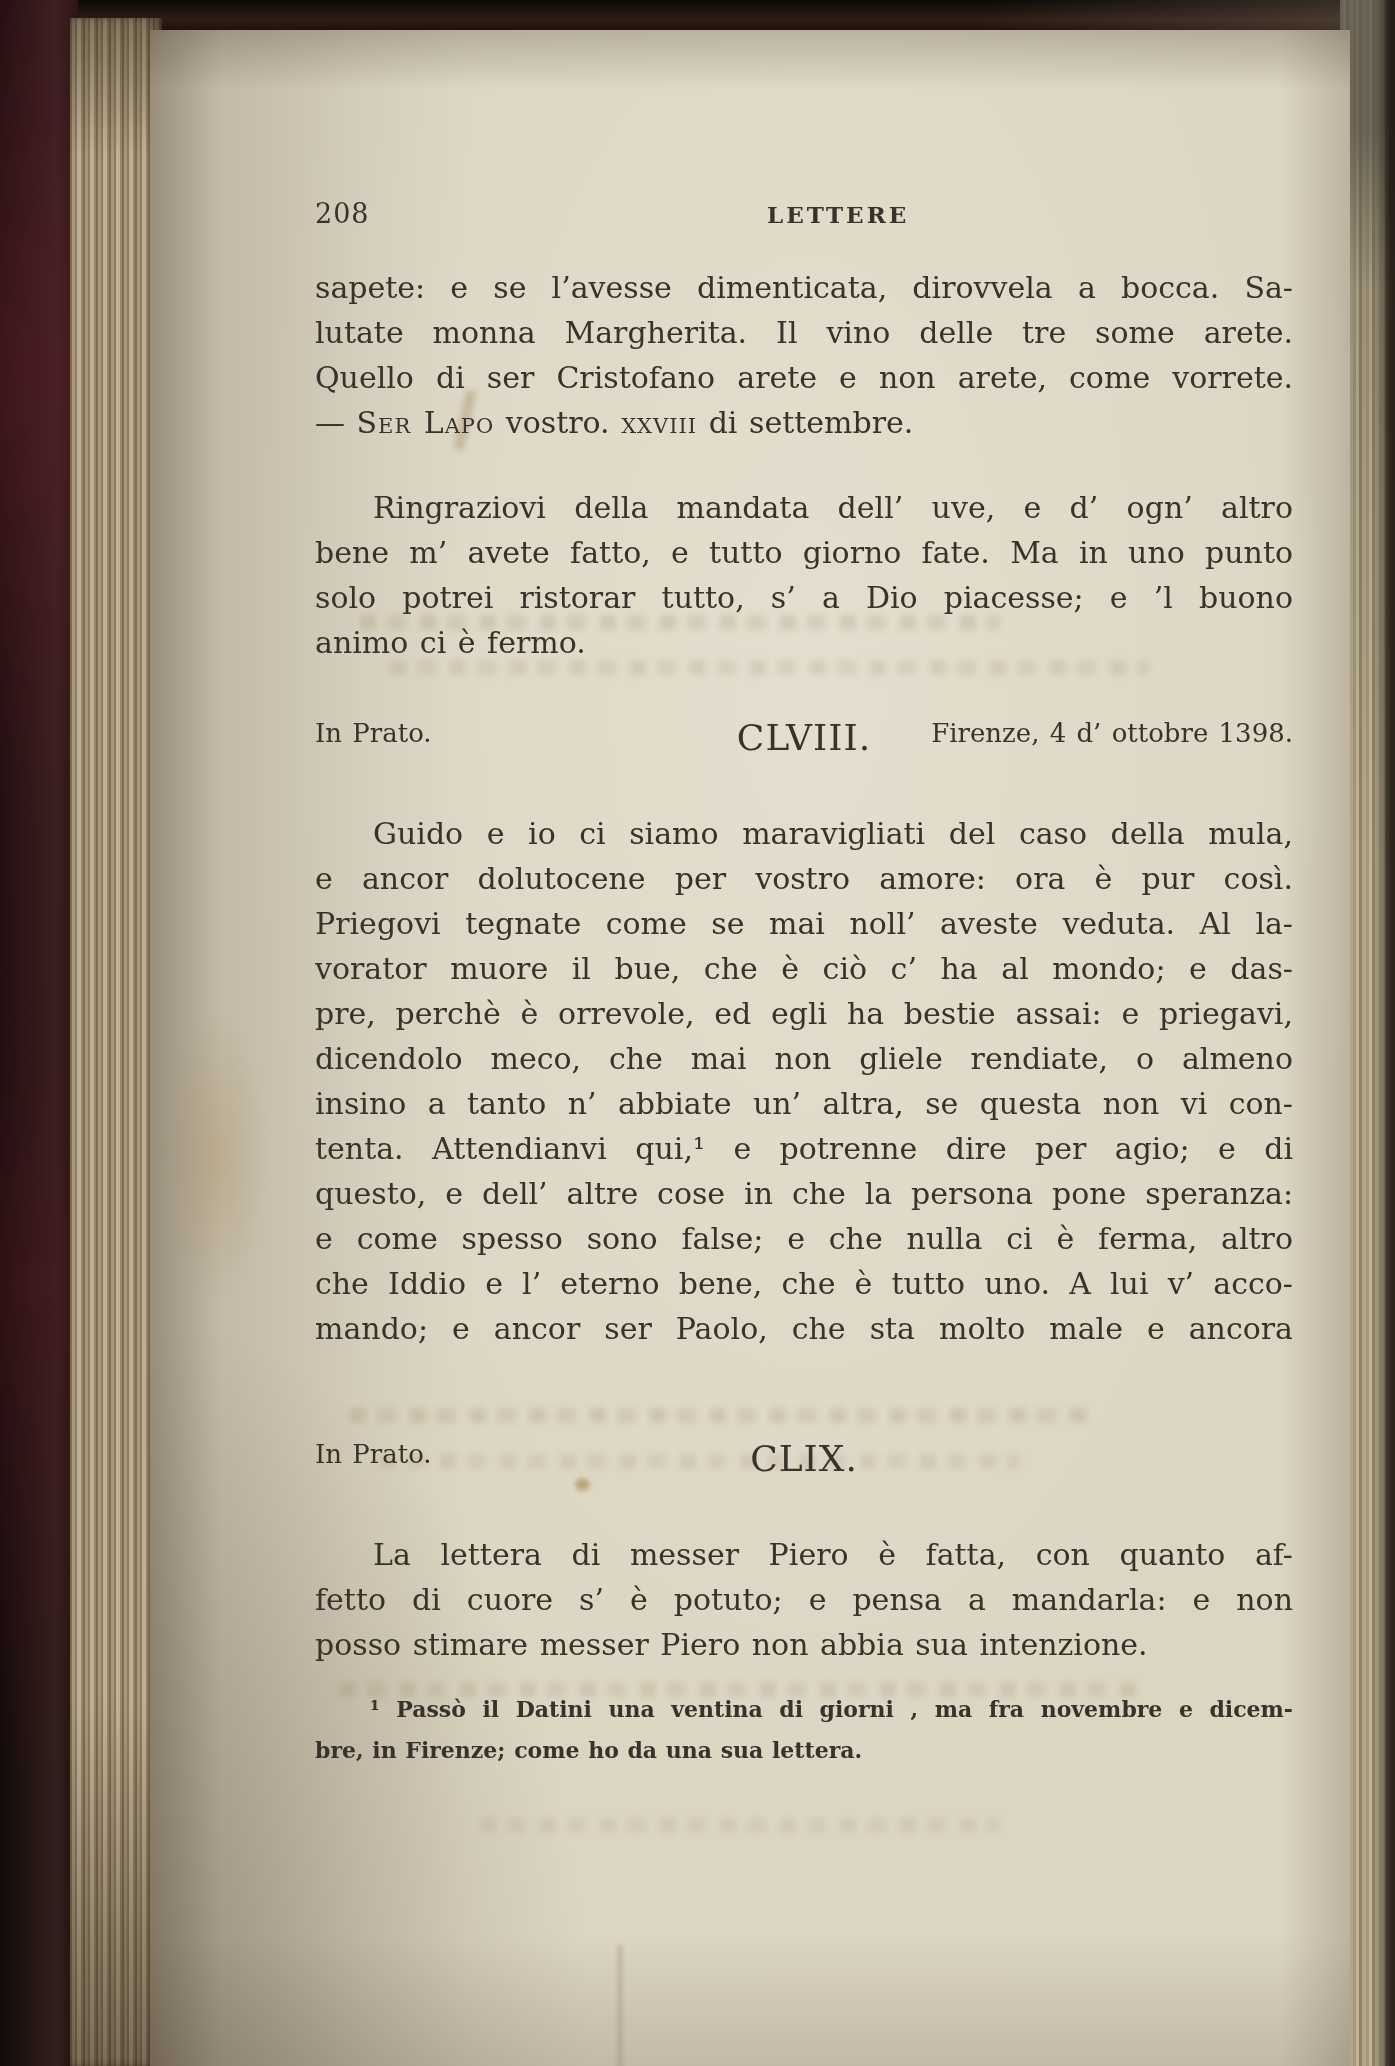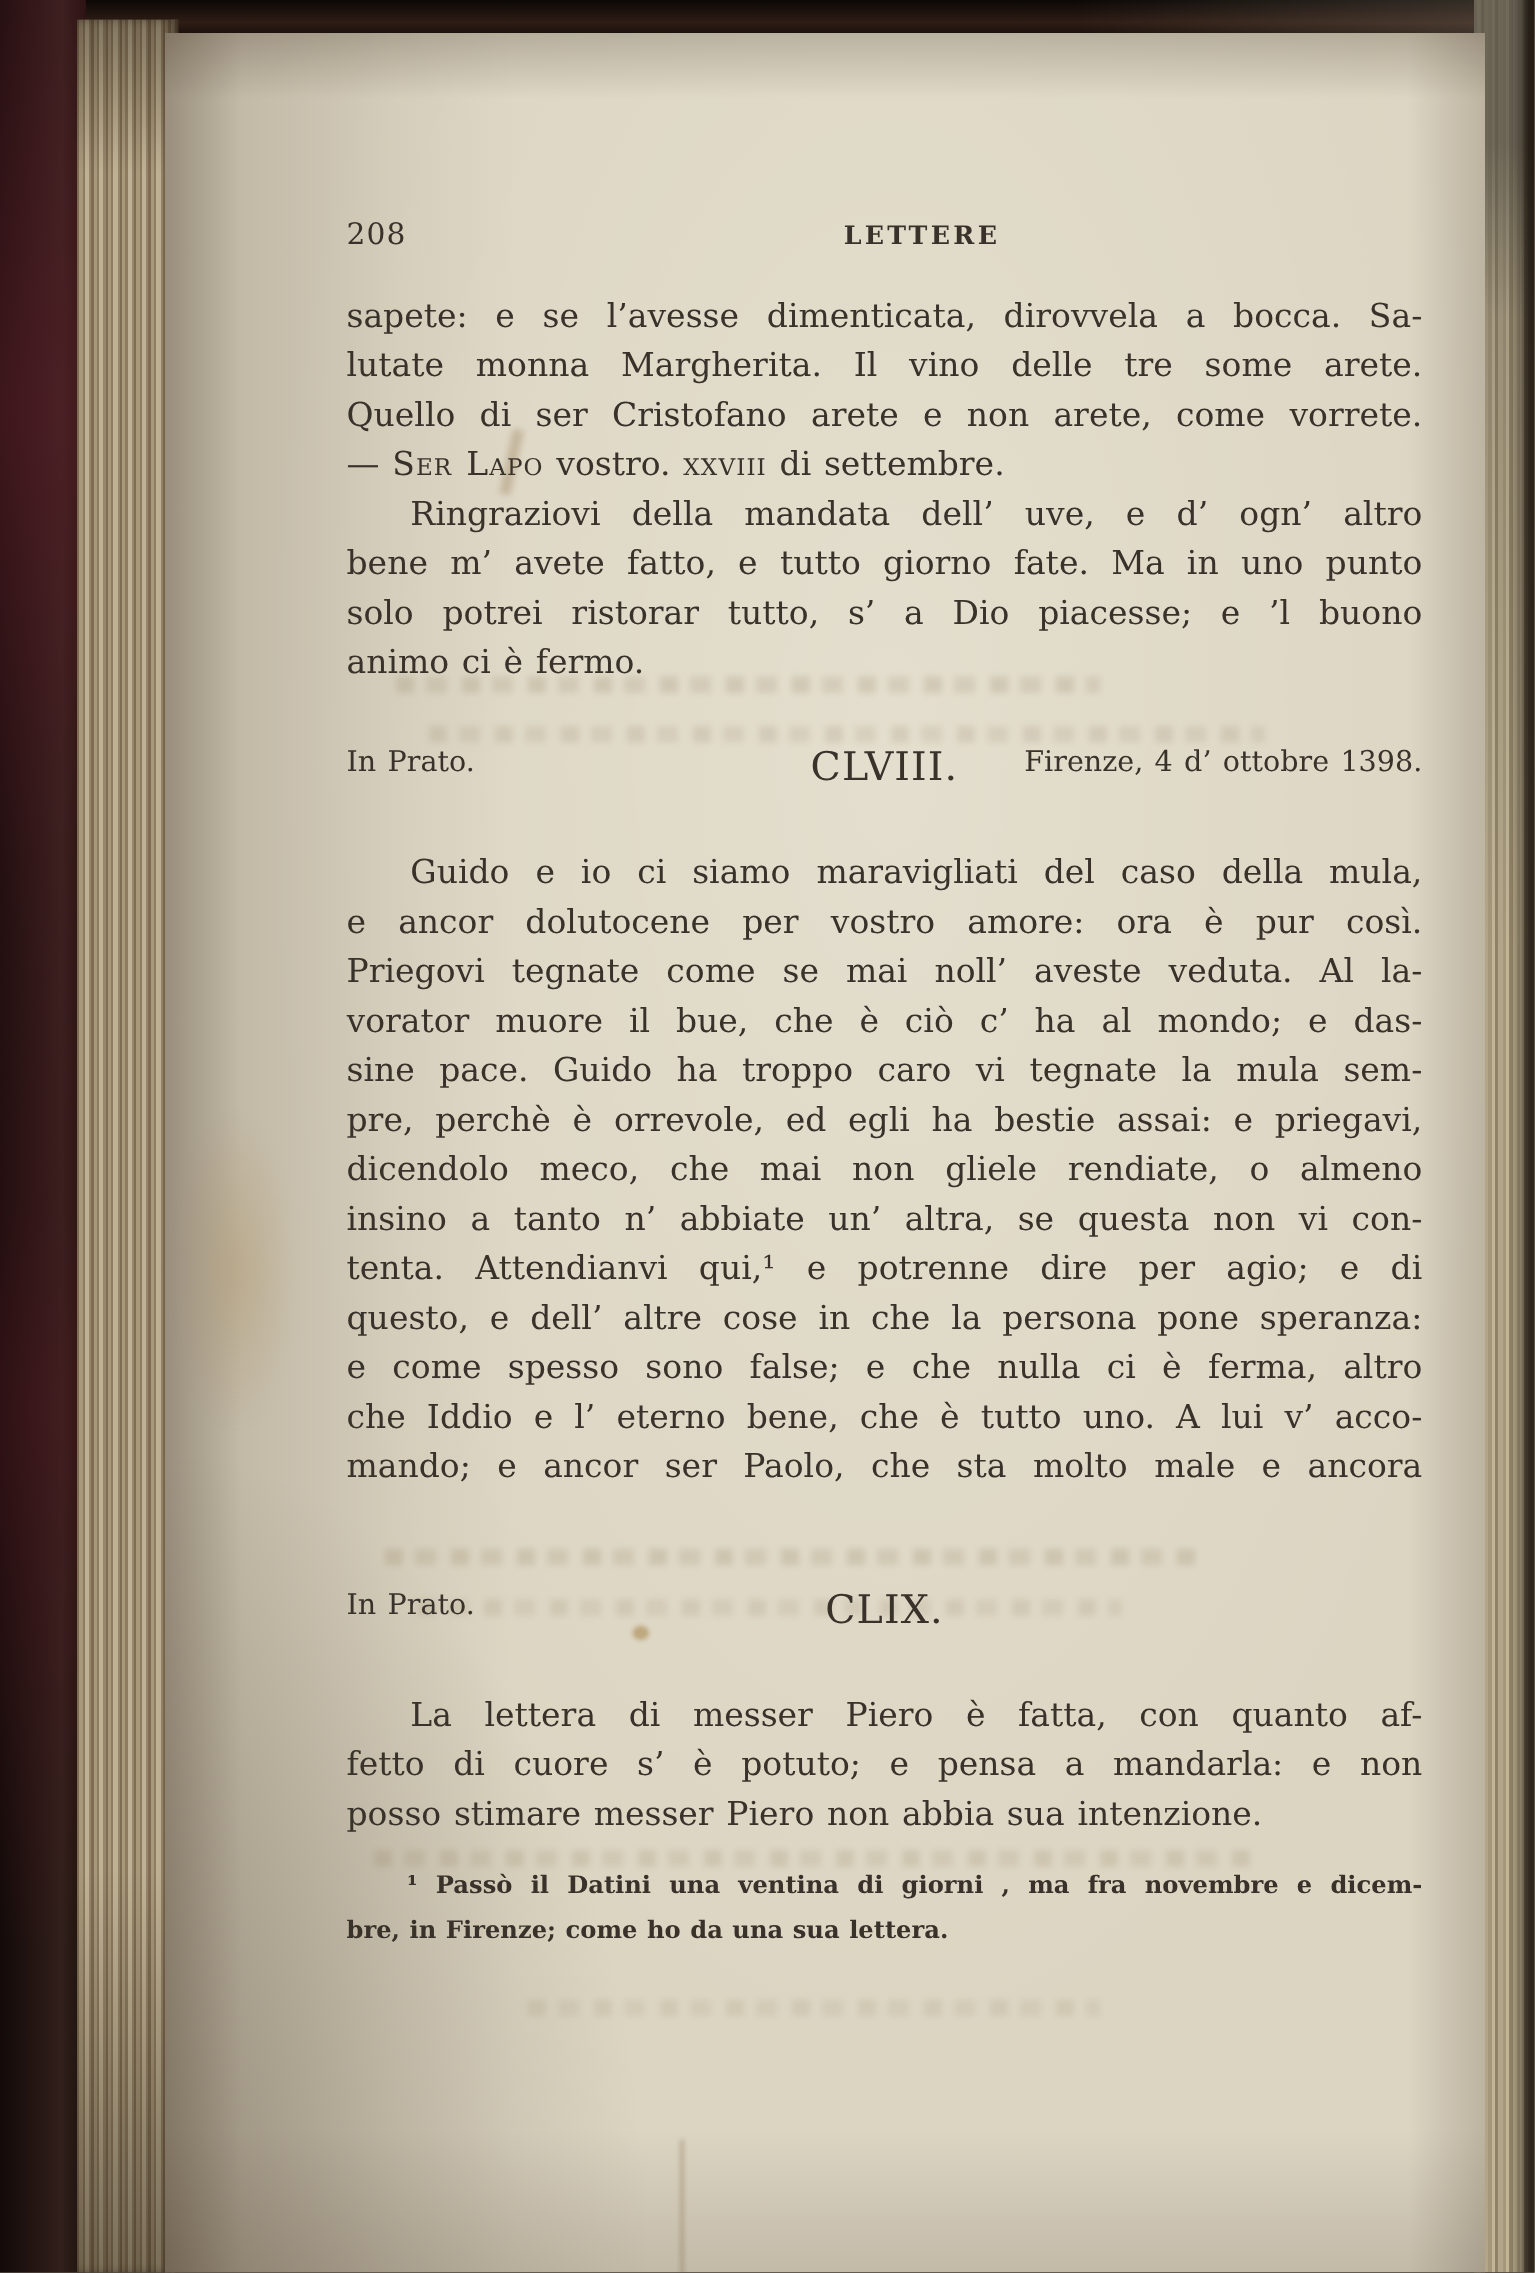--- a/index.html
+++ b/index.html
@@ -36,21 +36,21 @@
   
   .content{position:absolute;inset:0;color:#38322b;}
   .header-row{position:absolute;left:165px;top:168px;width:978px;height:34px;}
   .pagenum{position:absolute;left:0;top:0;font-size:27px;letter-spacing:1px;}
   .running-title{position:absolute;left:452px;top:3px;font-size:23px;font-weight:700;letter-spacing:3px;}
 
   .textblock{position:absolute;left:165px;top:235px;width:978px;font-size:30px;line-height:45px;
              word-spacing:2px;}
   .line{height:45px;white-space:nowrap;}
   .j{text-align:justify;text-align-last:justify;white-space:normal;height:45px;overflow:hidden;}
-  .indent{text-indent:58px;}
+  .indent{text-indent:58px;margin-top:40px;}
   .sc{font-variant:small-caps;letter-spacing:1px;}
 
   .letterhead{position:relative;height:58px;}
   .lh1{margin-top:40px;}
   .lh2{margin-top:75px;}
   .para-c{margin-top:48px;}
   .para-d{margin-top:48px;}
   .place{position:absolute;left:0;bottom:7px;font-size:26px;}
   .lnum{position:absolute;left:0;right:0;bottom:3px;text-align:center;font-size:36px;letter-spacing:1px;}
   .ldate{position:absolute;right:0;bottom:7px;font-size:26px;}
@@ -122,21 +122,20 @@
           <span class="place">In Prato.</span>
           <span class="lnum">CLVIII.</span>
           <span class="ldate">Firenze, 4 d’ ottobre 1398.</span>
         </div>
 
         <div class="para-c">
           <div class="line j indent">Guido e io ci siamo maravigliati del caso della mula,</div>
           <div class="line j">e ancor dolutocene per vostro amore: ora è pur così.</div>
           <div class="line j">Priegovi tegnate come se mai noll’ aveste veduta. Al la-</div>
           <div class="line j">vorator muore il bue, che è ciò c’ ha al mondo; e das-</div>
-          <div class="line j">sine pace. Guido ha troppo caro vi tegnate la mula sem-</div>
           <div class="line j">pre, perchè è orrevole, ed egli ha bestie assai: e priegavi,</div>
           <div class="line j">dicendolo meco, che mai non gliele rendiate, o almeno</div>
           <div class="line j">insino a tanto n’ abbiate un’ altra, se questa non vi con-</div>
           <div class="line j">tenta. Attendianvi qui,¹ e potrenne dire per agio; e di</div>
           <div class="line j">questo, e dell’ altre cose in che la persona pone speranza:</div>
           <div class="line j">e come spesso sono false; e che nulla ci è ferma, altro</div>
           <div class="line j">che Iddio e l’ eterno bene, che è tutto uno. A lui v’ acco-</div>
           <div class="line j">mando; e ancor ser Paolo, che sta molto male e ancora</div>
         </div>
 

